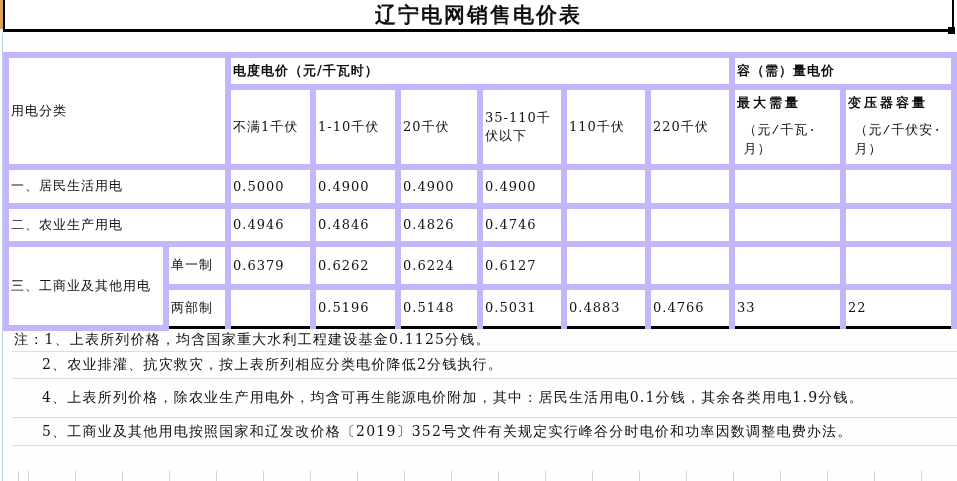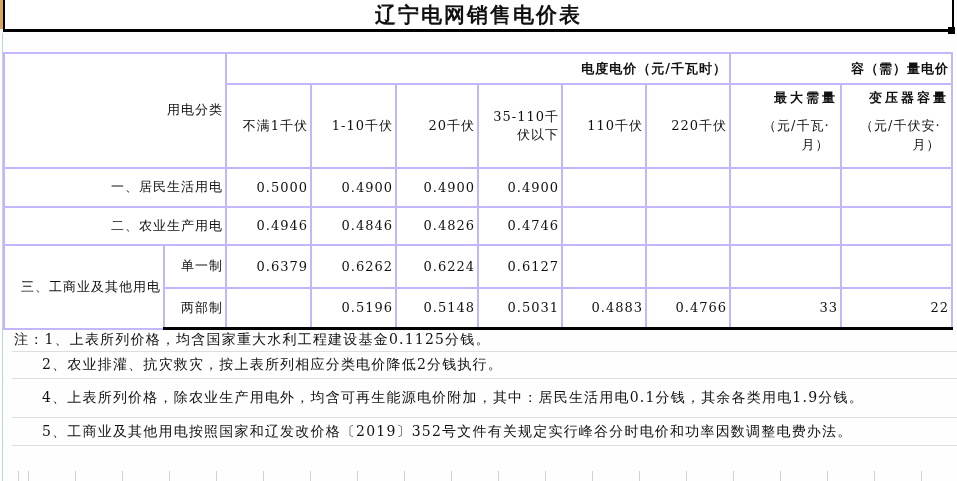--- a/index.html
+++ b/index.html
@@ -21,37 +21,37 @@
   }
   .handle{position:absolute;left:948px;top:27px;width:7px;height:7px;background:#000;}
 
   
   table.price{
     position:absolute;left:3px;top:52px;width:950px;
     border-collapse:collapse;table-layout:fixed;background:#fff;
     font-size:13px;
   }
   table.price td{
-    border:2px solid #c4b5fd;text-align:right;vertical-align:middle;
+    border:6px solid #c4b5fd;text-align:left;vertical-align:middle;
     padding:4px 2px;overflow:hidden;letter-spacing:1px;
   }
   tr.hdr1{height:31px}
   tr.hdr2{height:70px}
   tr.d1{height:39px}
   tr.d2{height:38px}
   tr.d3{height:43px}
   tr.d4{height:41px}
   tr.d4 td{border-bottom:3px solid #000;}
   td.bold, .bold{font-weight:bold;letter-spacing:2px;}
   td.cls{letter-spacing:3px;}
   td.cat{text-align:left;padding-left:6px;letter-spacing:2px;}
   td.cat3{text-align:center;letter-spacing:2px;padding:0 4px;}
   td.vhead{letter-spacing:2px;padding:0 6px;}
   .cap-name{font-weight:bold;letter-spacing:3px;margin-bottom:10px;}
-  .cap-unit{letter-spacing:1px;max-width:88px;margin:8px auto;line-height:1.45;}
+  .cap-unit{letter-spacing:1px;max-width:88px;margin:0 auto;line-height:1.45;font-family:Liberation Mono, monospace;}
   td.num{letter-spacing:0.5px;}
 
   
   .notes{position:absolute;left:12px;top:328px;width:950px;font-size:14px;}
   .note-row{
     display:flex;align-items:center;border-bottom:1px solid #d9dee3;
     letter-spacing:1.2px;white-space:nowrap;overflow:hidden;
   }
   .note-row.first{padding-left:2px;}
   .note-row.rest{padding-left:30px;}

